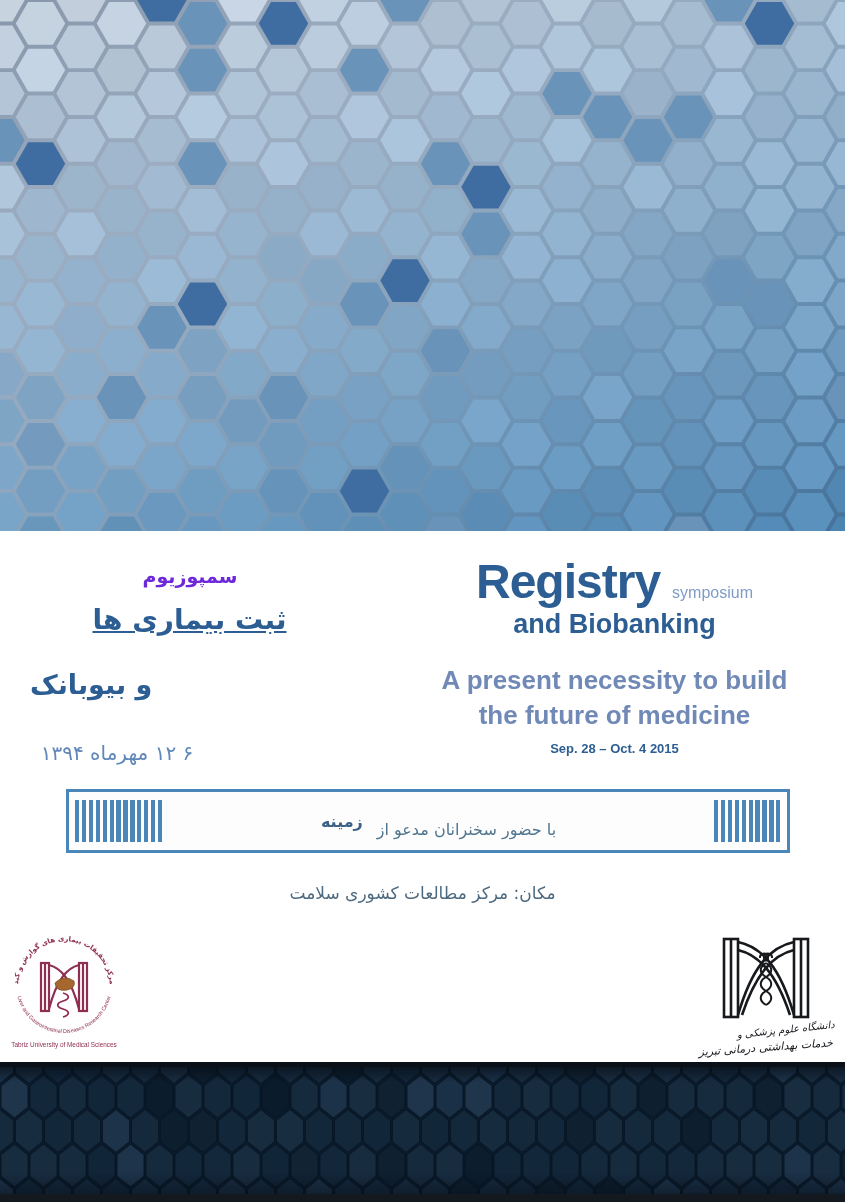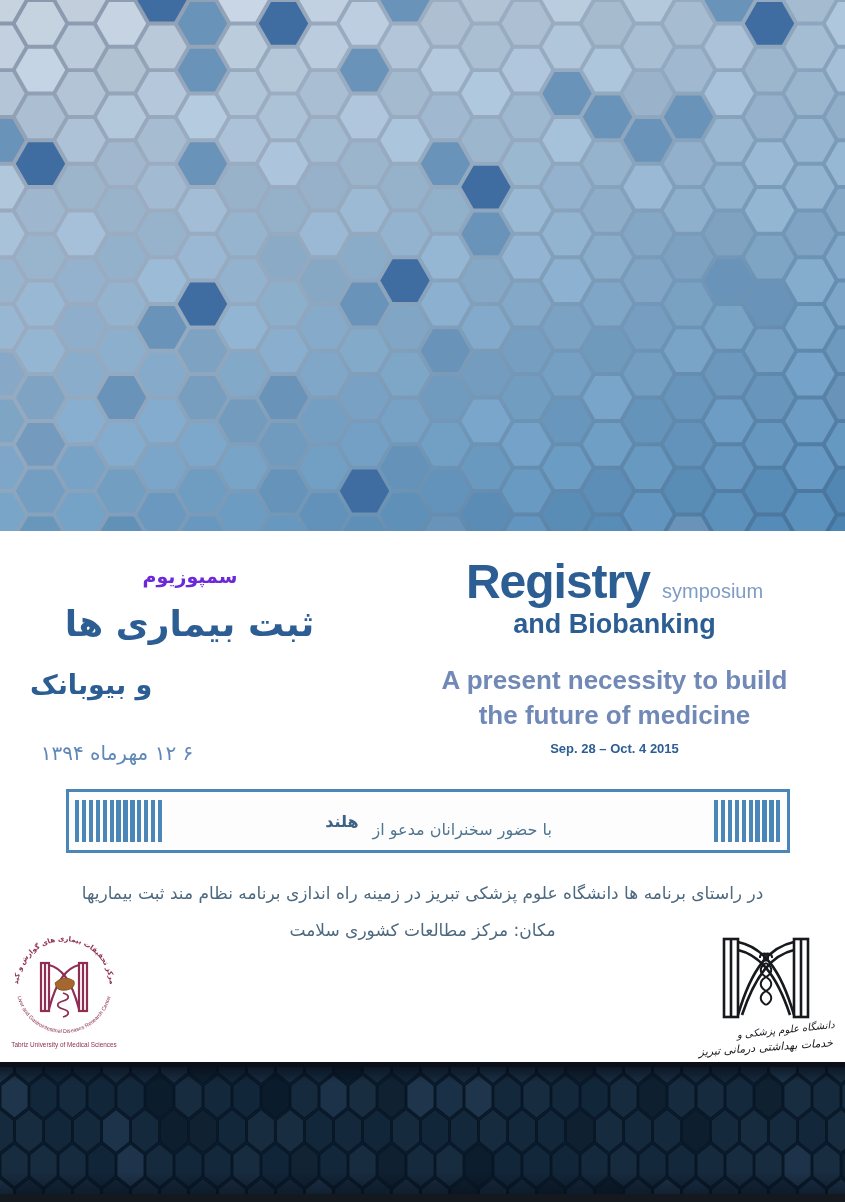--- a/index.html
+++ b/index.html
@@ -13,29 +13,29 @@
   .hex-bottom::before{content:"";position:absolute;inset:0;z-index:2;pointer-events:none;
         background:linear-gradient(180deg,rgba(5,9,16,.75) 0,rgba(5,9,16,0) 14%,rgba(5,9,16,0) 78%,rgba(5,9,16,.55) 100%);}
   .hex-bottom::after{content:"";position:absolute;left:0;bottom:0;width:100%;height:8px;background:#14181f;z-index:3;}
   .strip-dark{position:absolute;left:0;top:1062px;width:845px;height:5px;background:#0a0f18;z-index:4;}
   
   .middle{position:absolute;left:0;top:531px;width:845px;height:531px;background:#ffffff;}
   .fa{font-family:"DejaVu Sans",sans-serif;}
   .fa-kicker{position:absolute;left:90px;top:34px;width:200px;text-align:center;
              font-size:19px;font-weight:bold;color:#6d28d9;}
   .fa-title1{position:absolute;left:17px;top:72px;width:345px;text-align:center;
-             font-size:36px;font-weight:bold;color:#2c5e93;}
+             font-size:28px;font-weight:bold;color:#2c5e93;text-decoration:underline;}
   .fa-title2{position:absolute;left:30px;top:138px;width:200px;text-align:left;
              font-size:27px;font-weight:bold;color:#2c5e93;}
   .fa-date{position:absolute;left:12px;top:210px;width:210px;text-align:center;
            font-size:20px;font-weight:normal;color:#5f87b8;}
   .en-block{position:absolute;left:412px;top:26px;width:405px;text-align:center;color:#2c5e93;}
   .en-title-row{display:flex;justify-content:center;align-items:baseline;gap:12px;}
   .en-title{font-size:48px;font-weight:bold;letter-spacing:-1px;line-height:50px;}
-  .en-suffix{font-size:20px;color:#7e9cc6;font-weight:normal;}
+  .en-suffix{font-size:16px;color:#7e9cc6;font-weight:normal;}
   .en-subtitle{font-size:27px;font-weight:bold;line-height:34px;}
   .en-tagline{margin-top:22px;font-size:26px;font-weight:bold;color:#7189b6;line-height:35px;}
   .en-dates{margin-top:8px;font-size:13px;font-weight:bold;color:#2c5e93;}
   
   .banner{position:absolute;left:66px;top:258px;width:706px;height:58px;border:3px solid #4a86b8;
           background:#fdfdfd;display:flex;align-items:center;padding:0 6px;box-sizing:content-box;}
   .barcode{height:42px;flex:0 0 auto;background:repeating-linear-gradient(90deg,#4a86b8 0 4.3px,#fdfdfd 4.3px 6.9px);}
   .barcode-left{width:88px;}
   .barcode-right{width:67px;}
   .banner-center{flex:1;display:flex;direction:rtl;justify-content:center;align-items:center;gap:14px;white-space:nowrap;}
@@ -413,27 +413,26 @@
         <div>A present necessity to build</div>
         <div>the future of medicine</div>
       </div>
       <div class="en-dates">Sep. 28 – Oct. 4 2015</div>
     </div>
 
     <div class="banner">
       <div class="barcode barcode-left"></div>
       <div class="banner-center">
         <span class="banner-fa">با حضور سخنرانان مدعو از</span>
-        <span class="banner-country">هلند</span>
+        <span class="banner-country">زمینه</span>
       </div>
       <div class="barcode barcode-right"></div>
     </div>
 
     <div class="details">
-      <div>در راستای برنامه ها دانشگاه علوم پزشکی تبریز در زمینه راه اندازی برنامه نظام مند ثبت بیماریها</div>
       <div>مکان: مرکز مطالعات کشوری سلامت</div>
     </div>
 
     <div class="logo-left">
       <svg viewBox="0 0 122 126" xmlns="http://www.w3.org/2000/svg">
         <defs>
           <path id="ringTop" d="M 15,60 A 46,46 0 0 1 107,60"></path>
           <path id="ringBottom" d="M 13,58 A 48,48 0 0 0 109,58"></path>
         </defs>
         <text font-size="7" font-weight="bold" fill="#8e2e52" font-family="DejaVu Sans,sans-serif">

